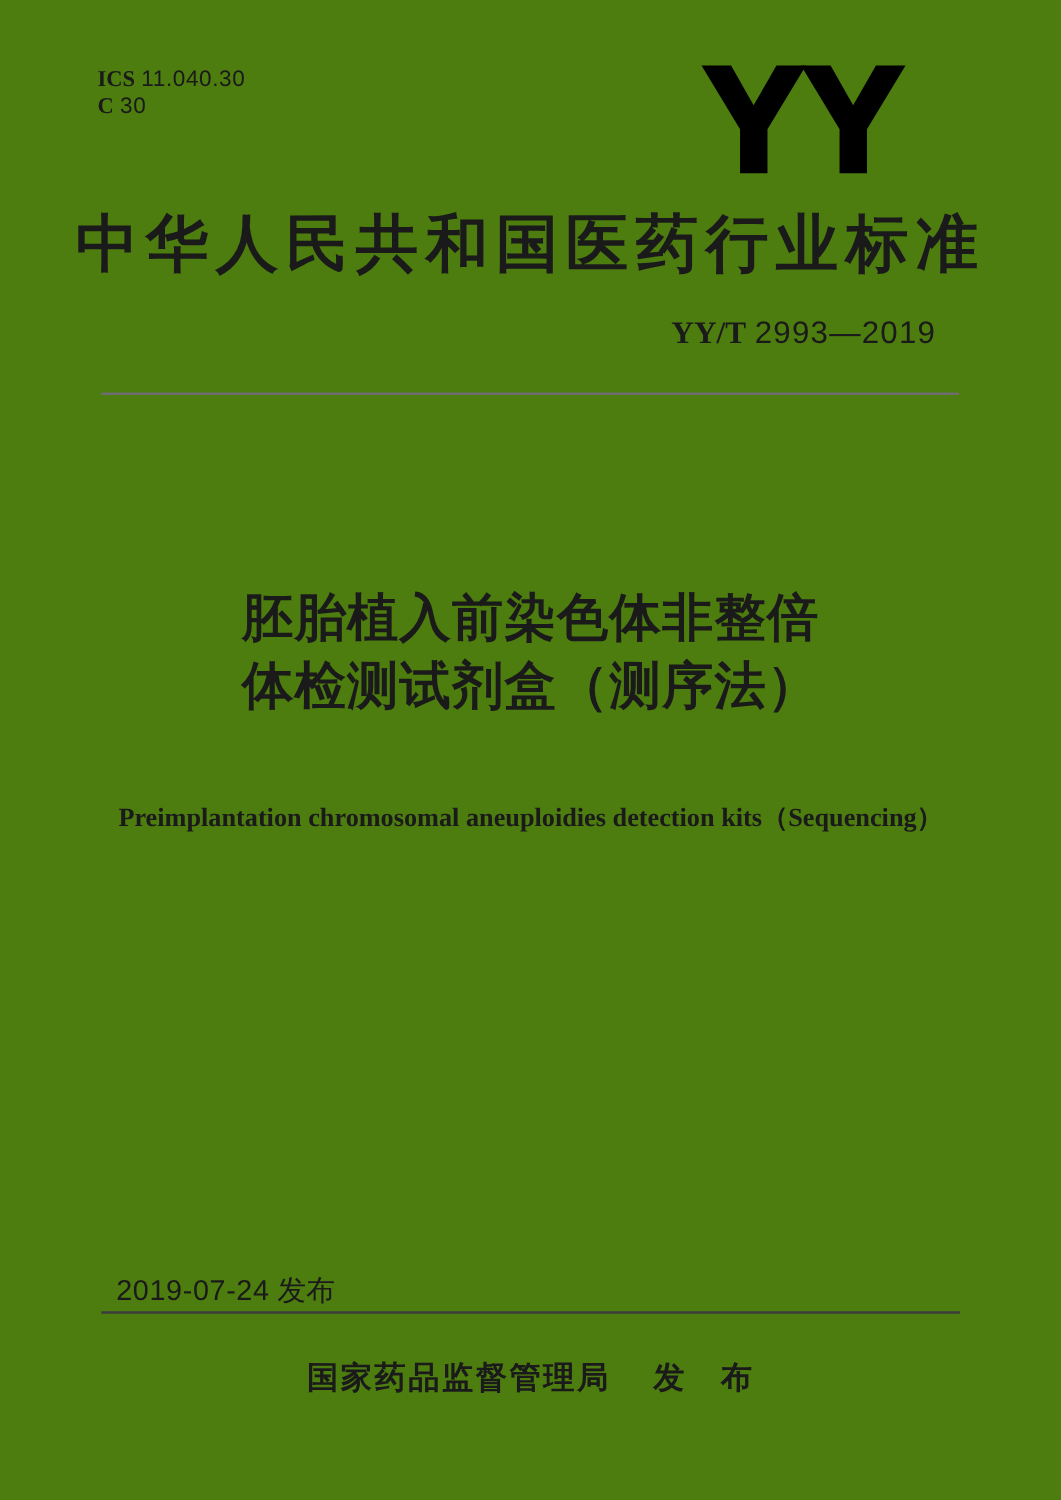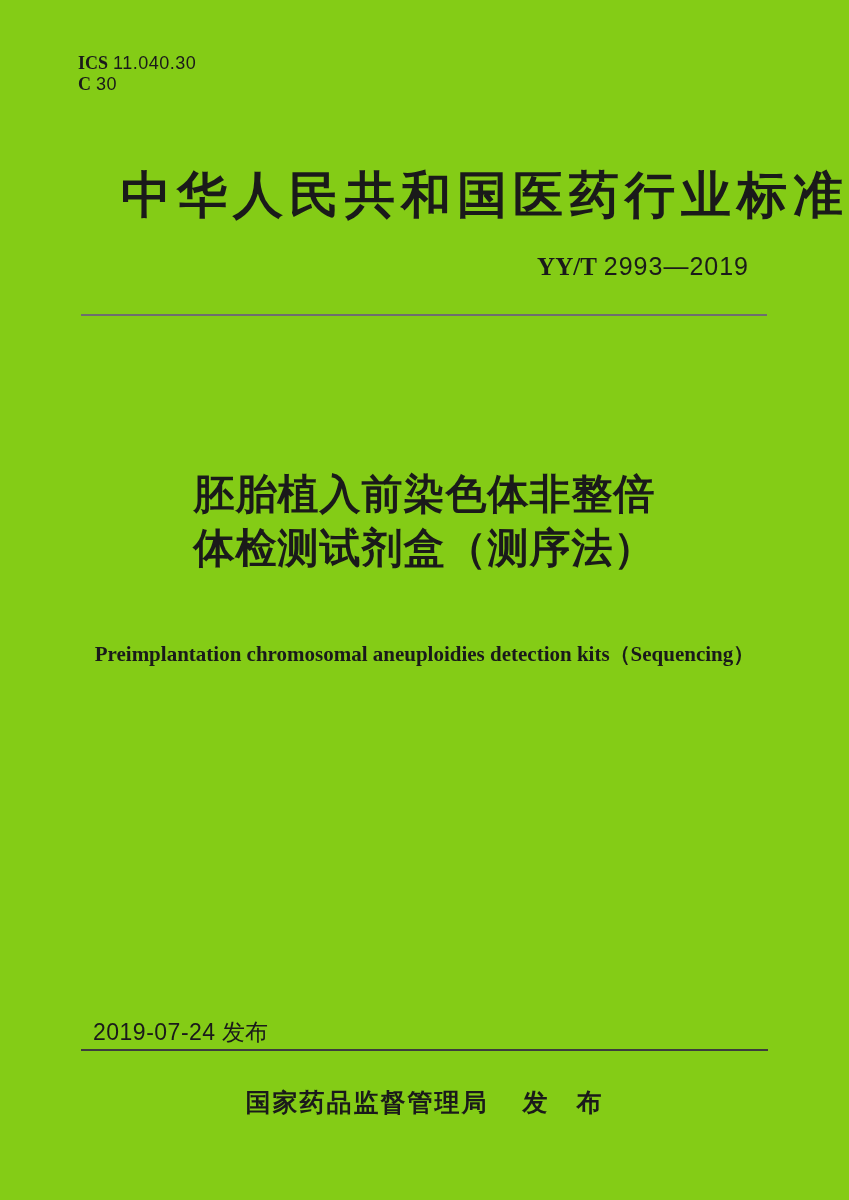--- a/index.html
+++ b/index.html
@@ -2,21 +2,21 @@
 <html><head>
 <meta charset="utf-8">
 <style>
   * { margin: 0; padding: 0; box-sizing: border-box; }
   html, body { background: #ffffff; }
   .page {
     position: relative;
     width: 849px;
     height: 1200px;
     margin: 0 auto;
-    background: #84cc16;
+    background: #4d7c0f;
     color: #1a1a1a;
     font-family: "Liberation Sans", "DejaVu Sans", sans-serif;
     overflow: hidden;
   }
   
   .ics-block {
     position: absolute;
     left: 78px;
     top: 53px;
     font-size: 18px;
@@ -39,21 +39,21 @@
     letter-spacing: 1px;
     -webkit-text-stroke: 5px #000;
     color: #000;
   }
   
   .masthead-title {
     position: absolute;
     top: 166px;
     left: 0;
     width: 100%;
-    text-align: right;
+    text-align: center;
     font-size: 50px;
     line-height: 58px;
     font-weight: bold;
     letter-spacing: 6px;
     white-space: nowrap;
   }
   .std-no {
     position: absolute;
     top: 251px;
     right: 100px;
@@ -143,20 +143,21 @@
     <div>
       <span class="serif-bold">ICS</span>
       <span class="ics-code">11.040.30</span>
     </div>
     <div>
       <span class="serif-bold">C</span>
       <span class="ics-code">30</span>
     </div>
   </div>
 
+  <div class="logo">YY</div>
 
   <h1 class="masthead-title">中华人民共和国医药行业标准</h1>
 
   <div class="std-no">
     <span class="serif-bold">YY/T</span>
     <span class="code-number">2993—2019</span>
   </div>
 
   <div class="rule rule-top"></div>
 

